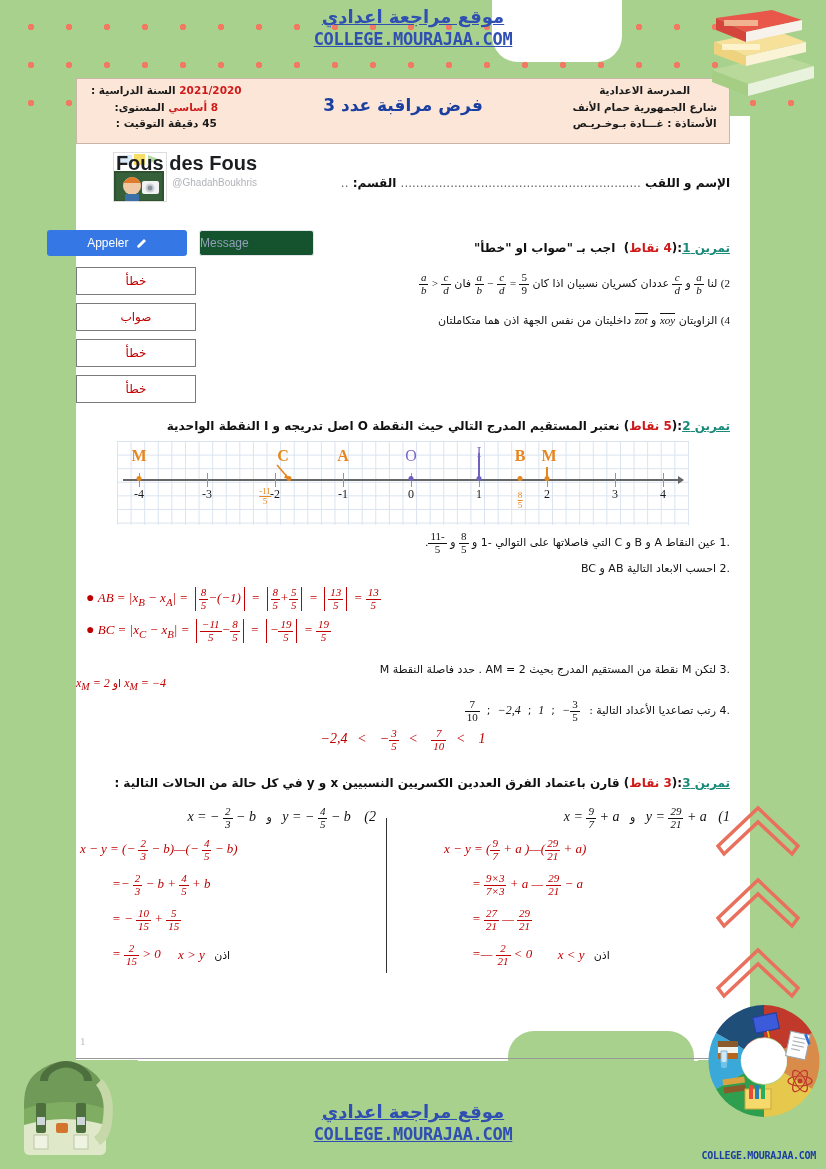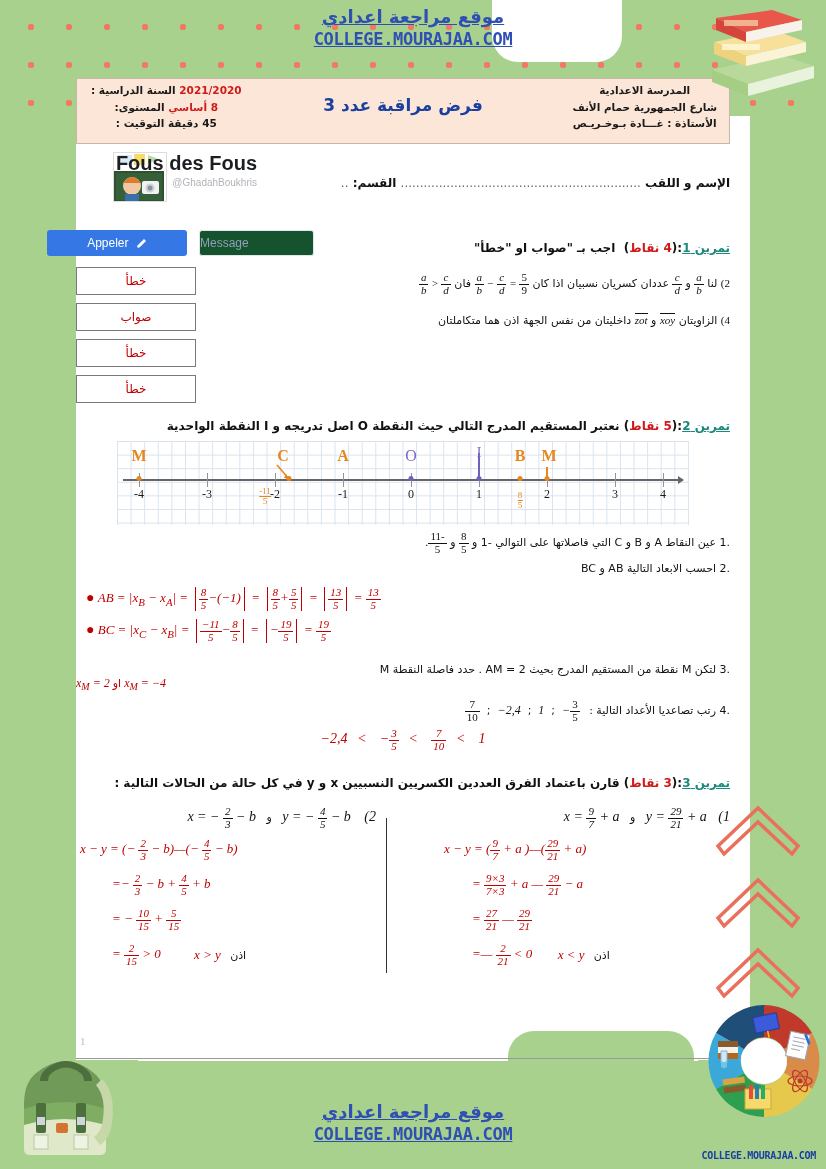--- a/index.html
+++ b/index.html
@@ -542,21 +542,21 @@
         <span class="mathi">x&nbsp;−&nbsp;y&nbsp;=&nbsp;(−&nbsp;</span><span class="frac"><span class="num">2</span><span class="den">3</span></span><span class="mathi">&nbsp;−&nbsp;b)—(−&nbsp;</span><span class="frac"><span class="num">4</span><span class="den">5</span></span><span class="mathi">&nbsp;−&nbsp;b)</span>
       </div>
       <div class="sol" style="margin-top:11px;padding-left:36px">
         <span class="mathi">=−&nbsp;</span><span class="frac"><span class="num">2</span><span class="den">3</span></span><span class="mathi">&nbsp;−&nbsp;b&nbsp;+&nbsp;</span><span class="frac"><span class="num">4</span><span class="den">5</span></span><span class="mathi">&nbsp;+&nbsp;b</span>
       </div>
       <div class="sol" style="margin-top:11px;padding-left:36px">
         <span class="mathi">=&nbsp;−&nbsp;</span><span class="frac"><span class="num">10</span><span class="den">15</span></span><span class="mathi">&nbsp;+&nbsp;</span><span class="frac"><span class="num">5</span><span class="den">15</span></span>
       </div>
       <div class="sol" style="margin-top:11px;padding-left:36px">
         <span class="mathi">=&nbsp;</span><span class="frac"><span class="num">2</span><span class="den">15</span></span><span class="mathi">&nbsp;&gt;&nbsp;0</span>
-        <span class="mathi" style="margin-left:30px">x&nbsp;&gt;&nbsp;y</span>
+        <span class="mathi" style="margin-left:14px">x&nbsp;&gt;&nbsp;y</span>
         <span style="font-family:'DejaVu Sans',sans-serif;font-size:11px;color:#111;margin-left:6px">اذن</span>
       </div>
     </div>
   </div>
 
 </div>
 
 <div class="page-num">1</div>
 
 <svg class="chev-wrap" viewBox="0 0 120 270">

